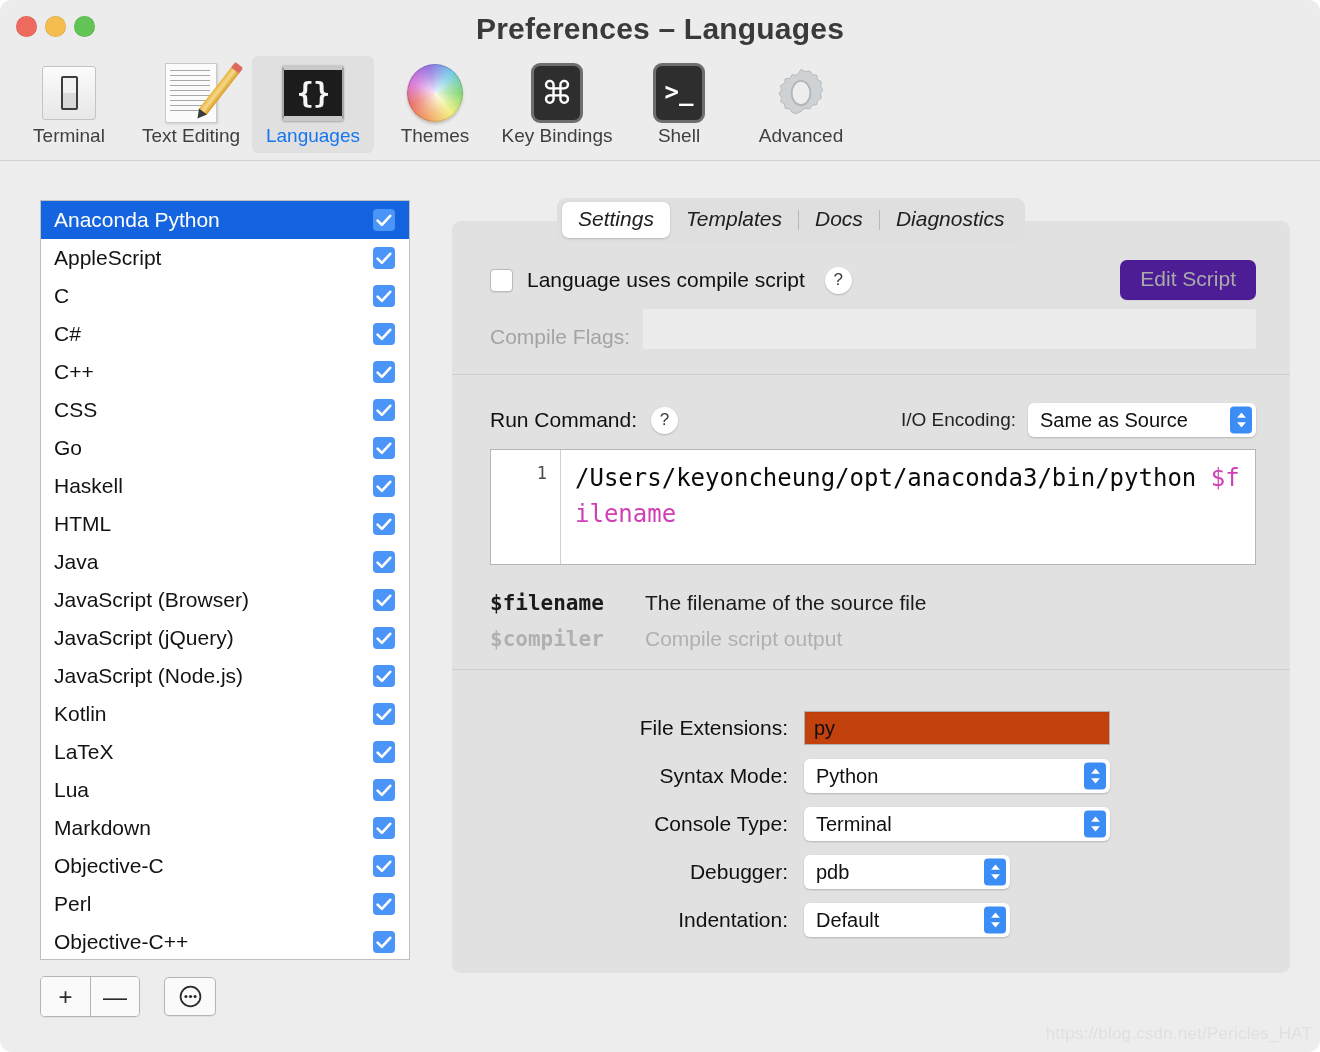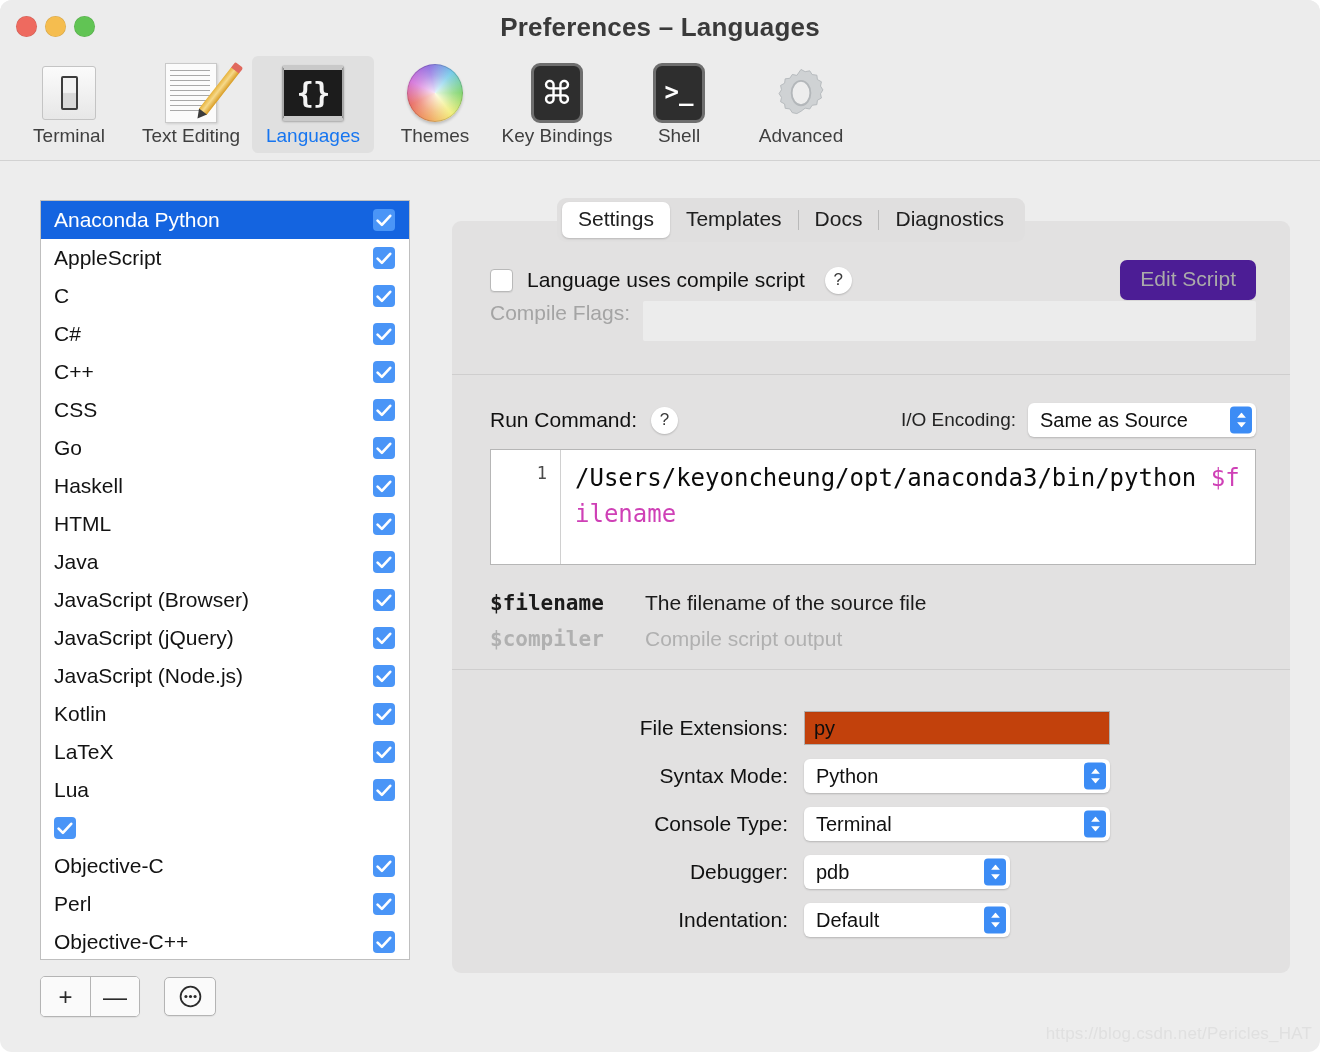--- a/index.html
+++ b/index.html
@@ -30,21 +30,21 @@
     position: absolute; left: 16px; top: 16px;
     display: flex; gap: 8px;
   }
   .light { width: 21px; height: 21px; border-radius: 50%; }
   .light.red    { background: #ee6a5f; box-shadow: inset 0 0 0 0.5px rgba(0,0,0,.13); }
   .light.yellow { background: #f5bd4f; box-shadow: inset 0 0 0 0.5px rgba(0,0,0,.13); }
   .light.green  { background: #61c454; box-shadow: inset 0 0 0 0.5px rgba(0,0,0,.13); }
   .win-title {
     position: absolute; left: 0; right: 0; top: 12px;
     text-align: center;
-    font-size: 26px; font-weight: bold; color: #3a3a3a;
+    font-size: 30px; font-weight: bold; color: #3a3a3a;
     letter-spacing: .2px;
   }
 
   
   .toolbar {
     position: relative;
     height: 105px;
     background: #ececec;
     border-bottom: 1px solid #d2d2d2;
     padding-left: 8px;
@@ -217,20 +217,21 @@
 
   
   .tabs {
     position: absolute; left: 557px; top: 37px;
     display: flex; align-items: center;
     height: 44px;
     background: #e0dfdf;
     border-radius: 9px;
     padding: 4px 5px;
     z-index: 3;
+    font-style: italic;
   }
   .tab {
     font-size: 21px; color: #202020;
     padding: 5px 16px 7px;
     border-radius: 7px;
     white-space: nowrap;
     cursor: default;
   }
   .tab.active {
     background: #ffffff;
@@ -271,22 +272,22 @@
     padding: 7px 20px 9px;
     background: #4c1d95;
     border: none; border-radius: 7px;
     font-size: 21px; color: #aaaaaa;
     font-family: "Liberation Sans", sans-serif;
     box-shadow: 0 1px 1px rgba(0,0,0,.05);
     cursor: default;
   }
 
   .row-flags {
-    position: absolute; left: 38px; top: 80px; right: 34px;
-    display: flex; align-items: flex-start;
+    position: absolute; left: 38px; top: 88px; right: 34px;
+    display: flex; align-items: flex-end;
   }
   .flags-label { font-size: 21px; color: #a4a4a4; white-space: nowrap; }
   .flags-input {
     margin-left: 13px; flex: 1; height: 40px;
     background: #ececec;
     border: none;
     border-radius: 2px;
   }
 
   .divider {
@@ -595,20 +596,21 @@
           </div>
           <div class="lang-row">
             <span class="lang-name">Lua</span>
             <span class="cb">
               <svg width="16" height="13" viewBox="0 0 16 13">
                 <path d="M1.6 6.6 L5.9 10.9 L14.2 1.8" fill="none" stroke="#fff" stroke-width="2.6" stroke-linecap="round" stroke-linejoin="round"></path>
               </svg>
             </span>
           </div>
           <div class="lang-row">
+            <span class="lang-name">Markdown</span>
             <span class="cb">
               <svg width="16" height="13" viewBox="0 0 16 13">
                 <path d="M1.6 6.6 L5.9 10.9 L14.2 1.8" fill="none" stroke="#fff" stroke-width="2.6" stroke-linecap="round" stroke-linejoin="round"></path>
               </svg>
             </span>
           </div>
           <div class="lang-row">
             <span class="lang-name">Objective-C</span>
             <span class="cb">
               <svg width="16" height="13" viewBox="0 0 16 13">

